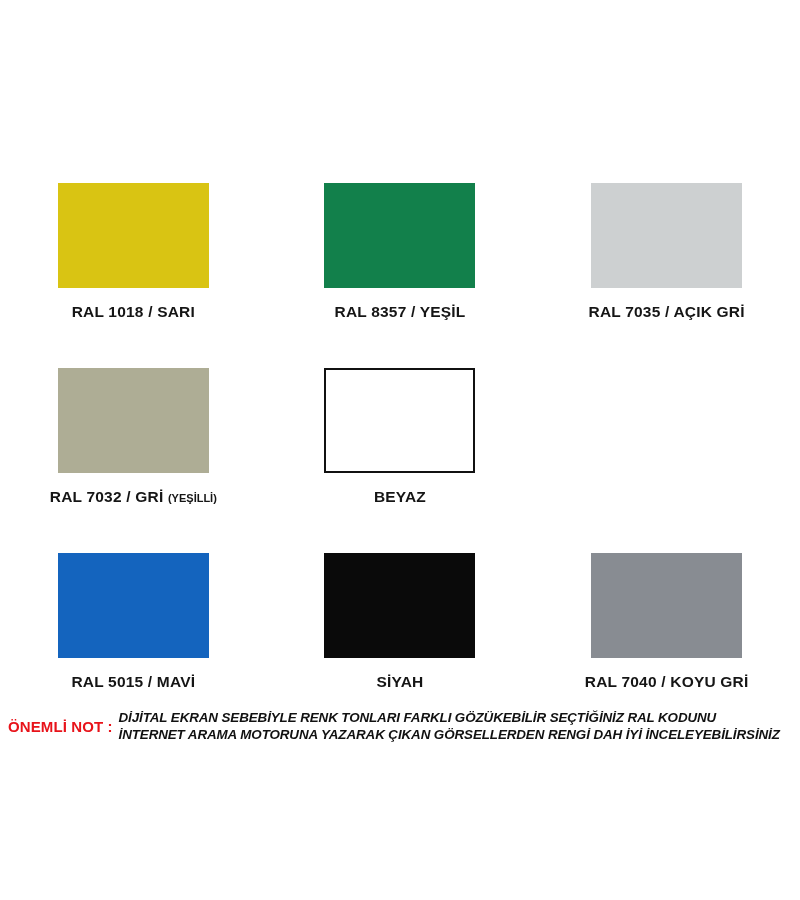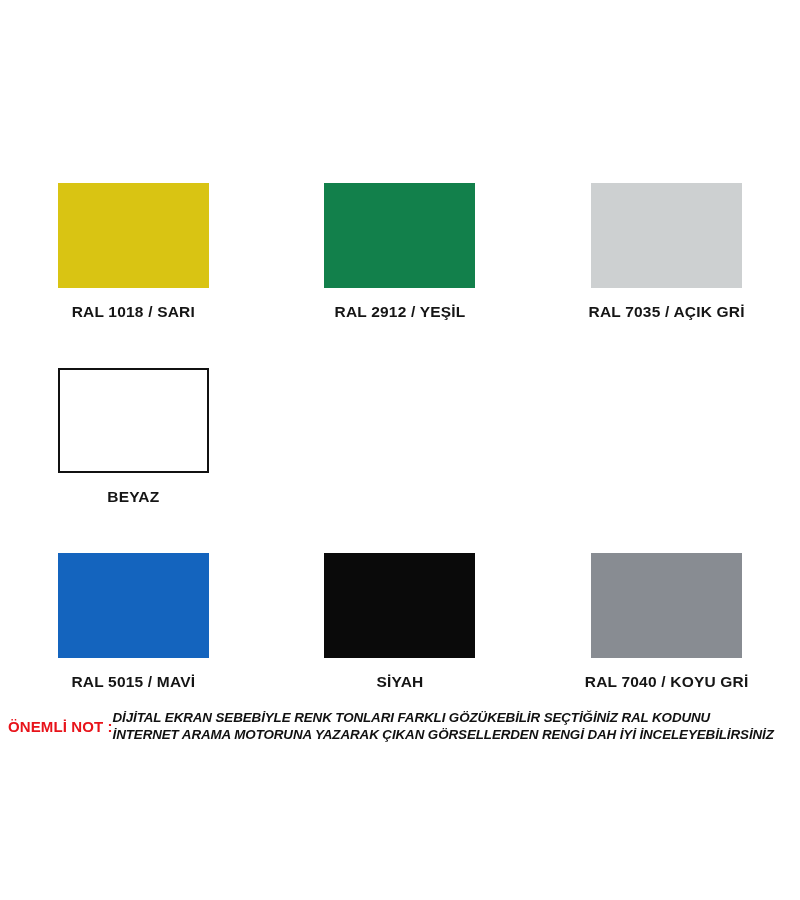--- a/index.html
+++ b/index.html
@@ -85,20 +85,21 @@
     color: #e8131a;
     font-weight: bold;
     font-size: 15px;
     white-space: nowrap;
     line-height: 17px;
     padding-top: 1px;
     letter-spacing: 0.1px;
   }
 
   .note-body {
+    margin-left: 6px;
     color: #111111;
     font-weight: bold;
     font-style: italic;
     font-size: 13.4px;
     line-height: 17px;
     letter-spacing: -0.1px;
     white-space: nowrap;
   }
 </style>
 </head>
@@ -108,29 +109,33 @@
 
   <div class="swatch-grid">
 
     <div class="swatch-row">
       <div class="swatch-cell">
         <div class="chip" style="background: rgb(217, 196, 19);"></div>
         <div class="chip-label"><span>RAL 1018 / SARI</span><span class="sub"></span></div>
       </div>
       <div class="swatch-cell">
         <div class="chip" style="background: rgb(18, 128, 75);"></div>
-        <div class="chip-label"><span>RAL 2912 / YEŞİL</span><span class="sub"></span></div>
+        <div class="chip-label"><span>RAL 8357 / YEŞİL</span><span class="sub"></span></div>
       </div>
       <div class="swatch-cell">
         <div class="chip" style="background: rgb(205, 208, 209);"></div>
         <div class="chip-label"><span>RAL 7035 / AÇIK GRİ</span><span class="sub"></span></div>
       </div>
     </div>
 
     <div class="swatch-row">
+      <div class="swatch-cell">
+        <div class="chip" style="background: rgb(174, 173, 149);"></div>
+        <div class="chip-label"><span>RAL 7032 / GRİ </span><span class="sub">(YEŞİLLİ)</span></div>
+      </div>
       <div class="swatch-cell">
         <div class="chip outlined" style="background: rgb(255, 255, 255);"></div>
         <div class="chip-label"><span>BEYAZ</span><span class="sub"></span></div>
       </div>
     </div>
 
     <div class="swatch-row">
       <div class="swatch-cell">
         <div class="chip" style="background: rgb(20, 100, 190);"></div>
         <div class="chip-label"><span>RAL 5015 / MAVİ</span><span class="sub"></span></div>

